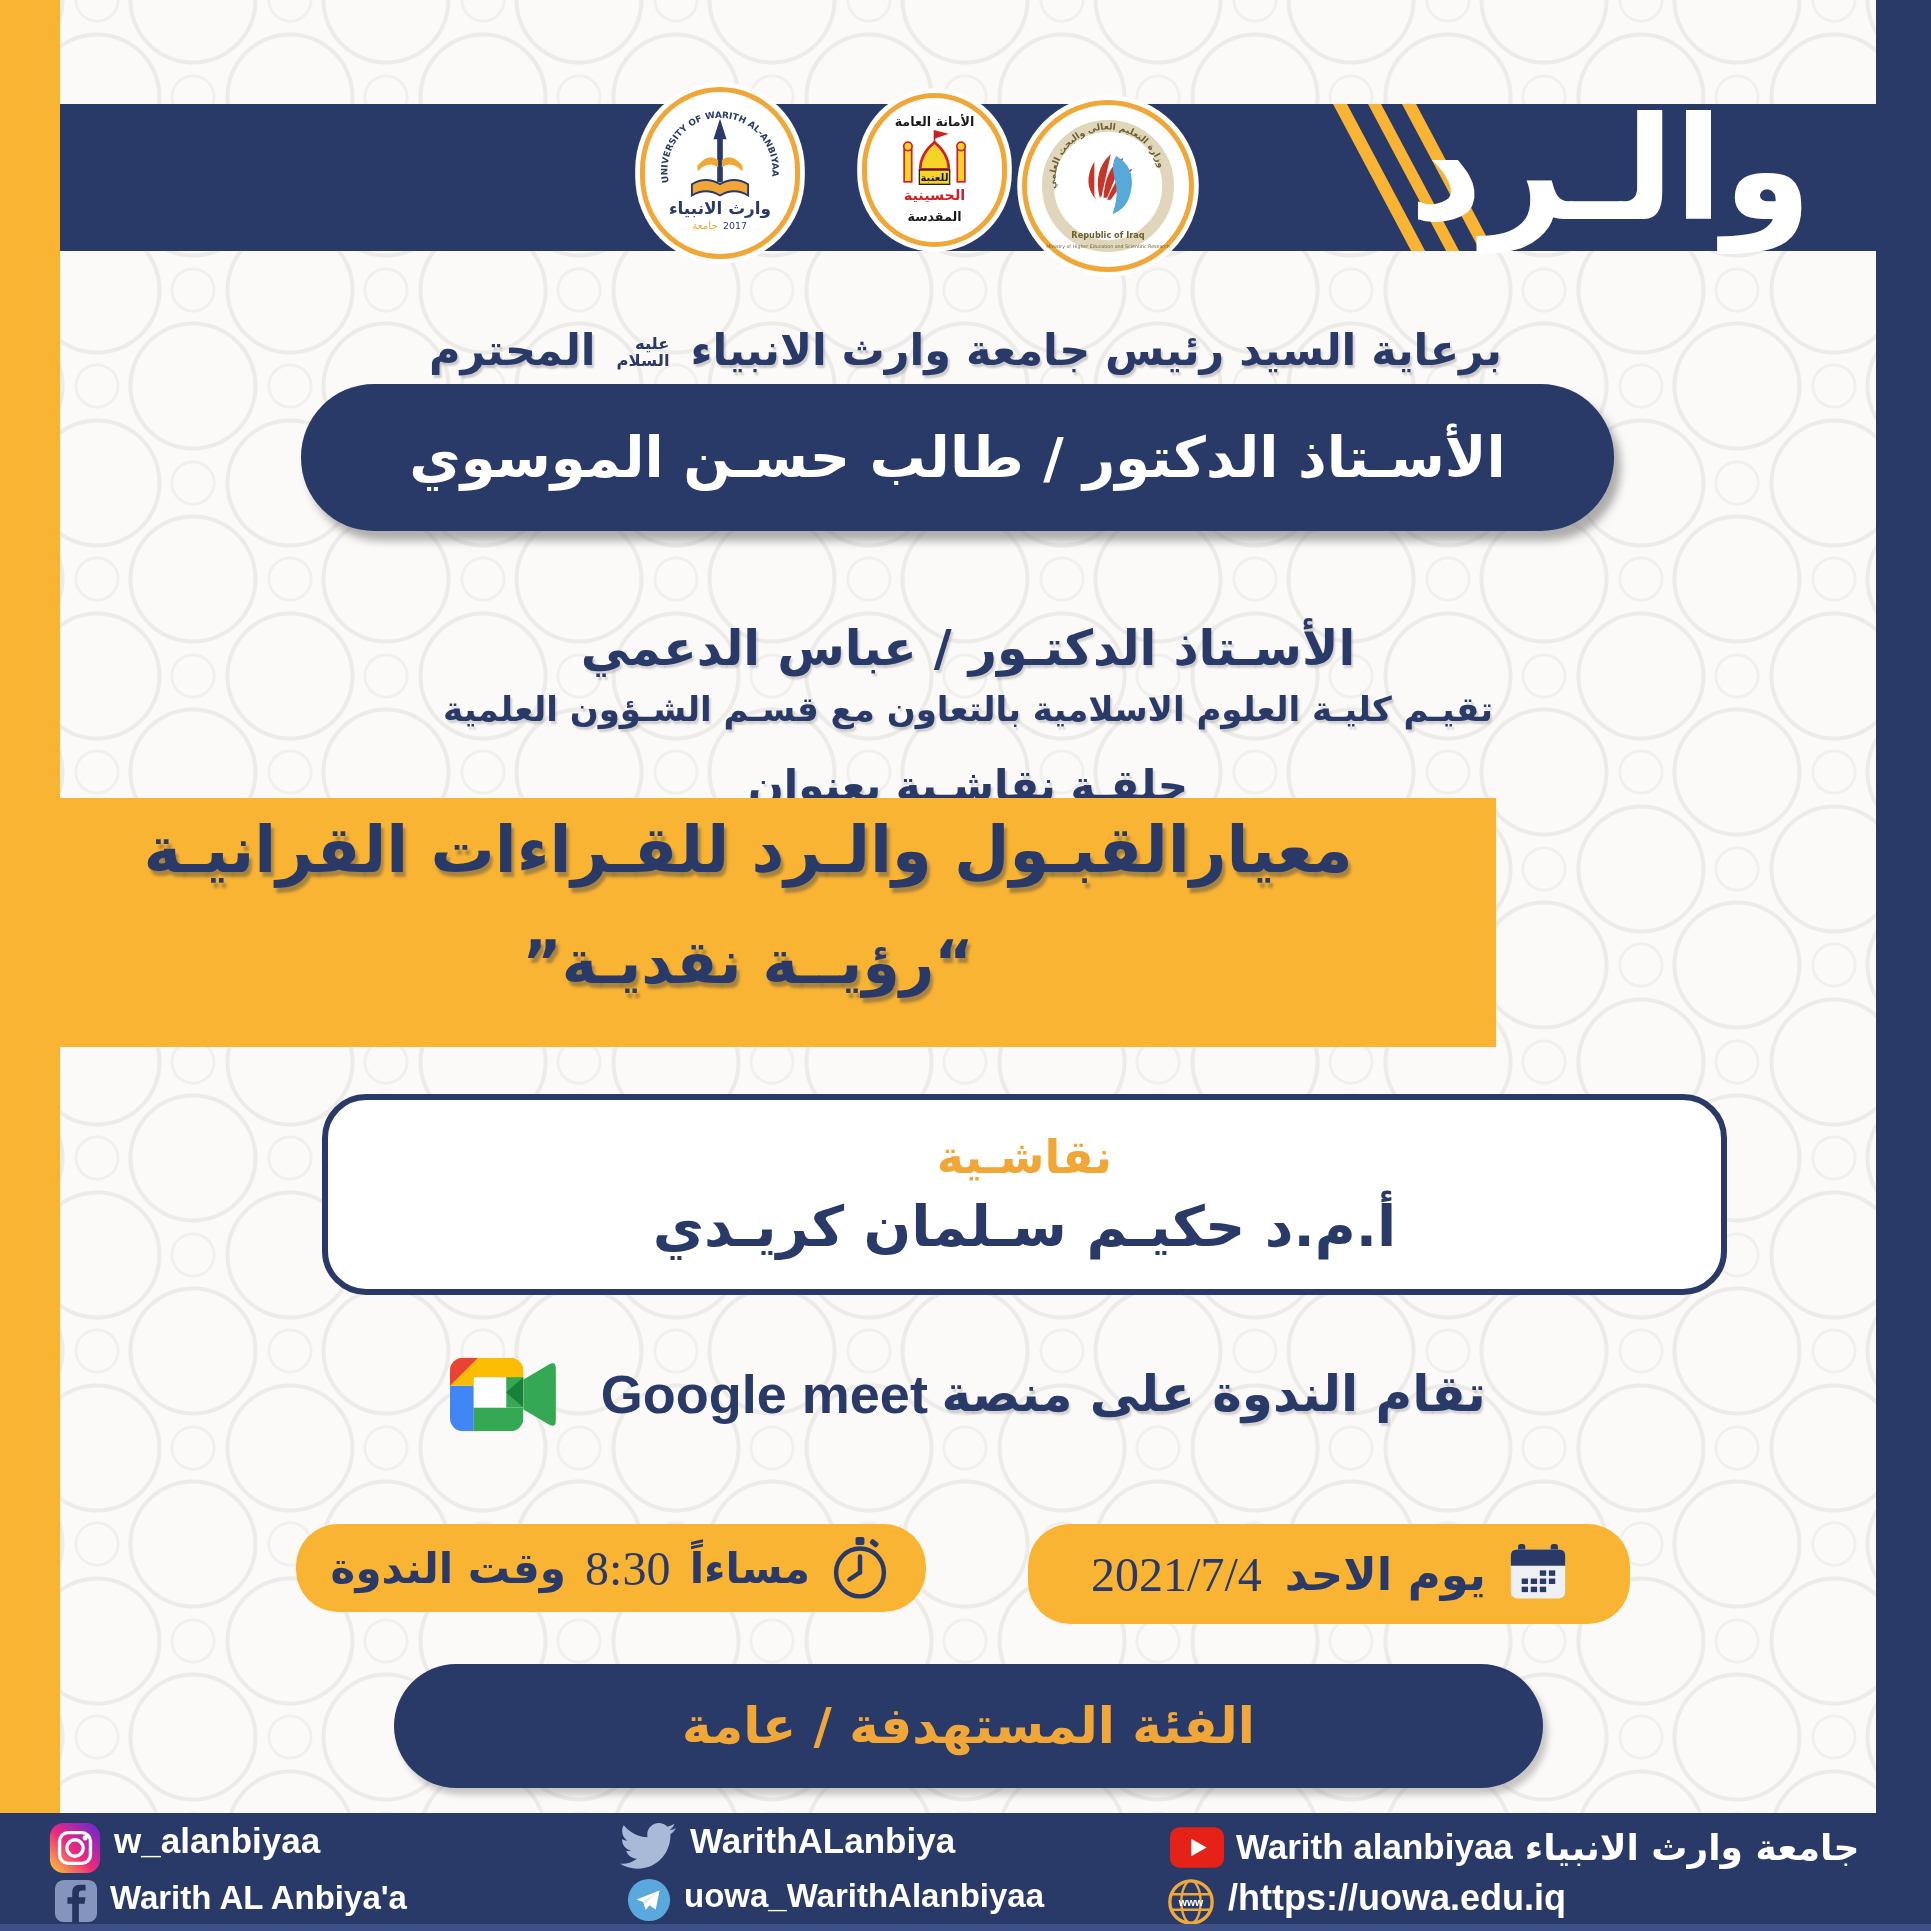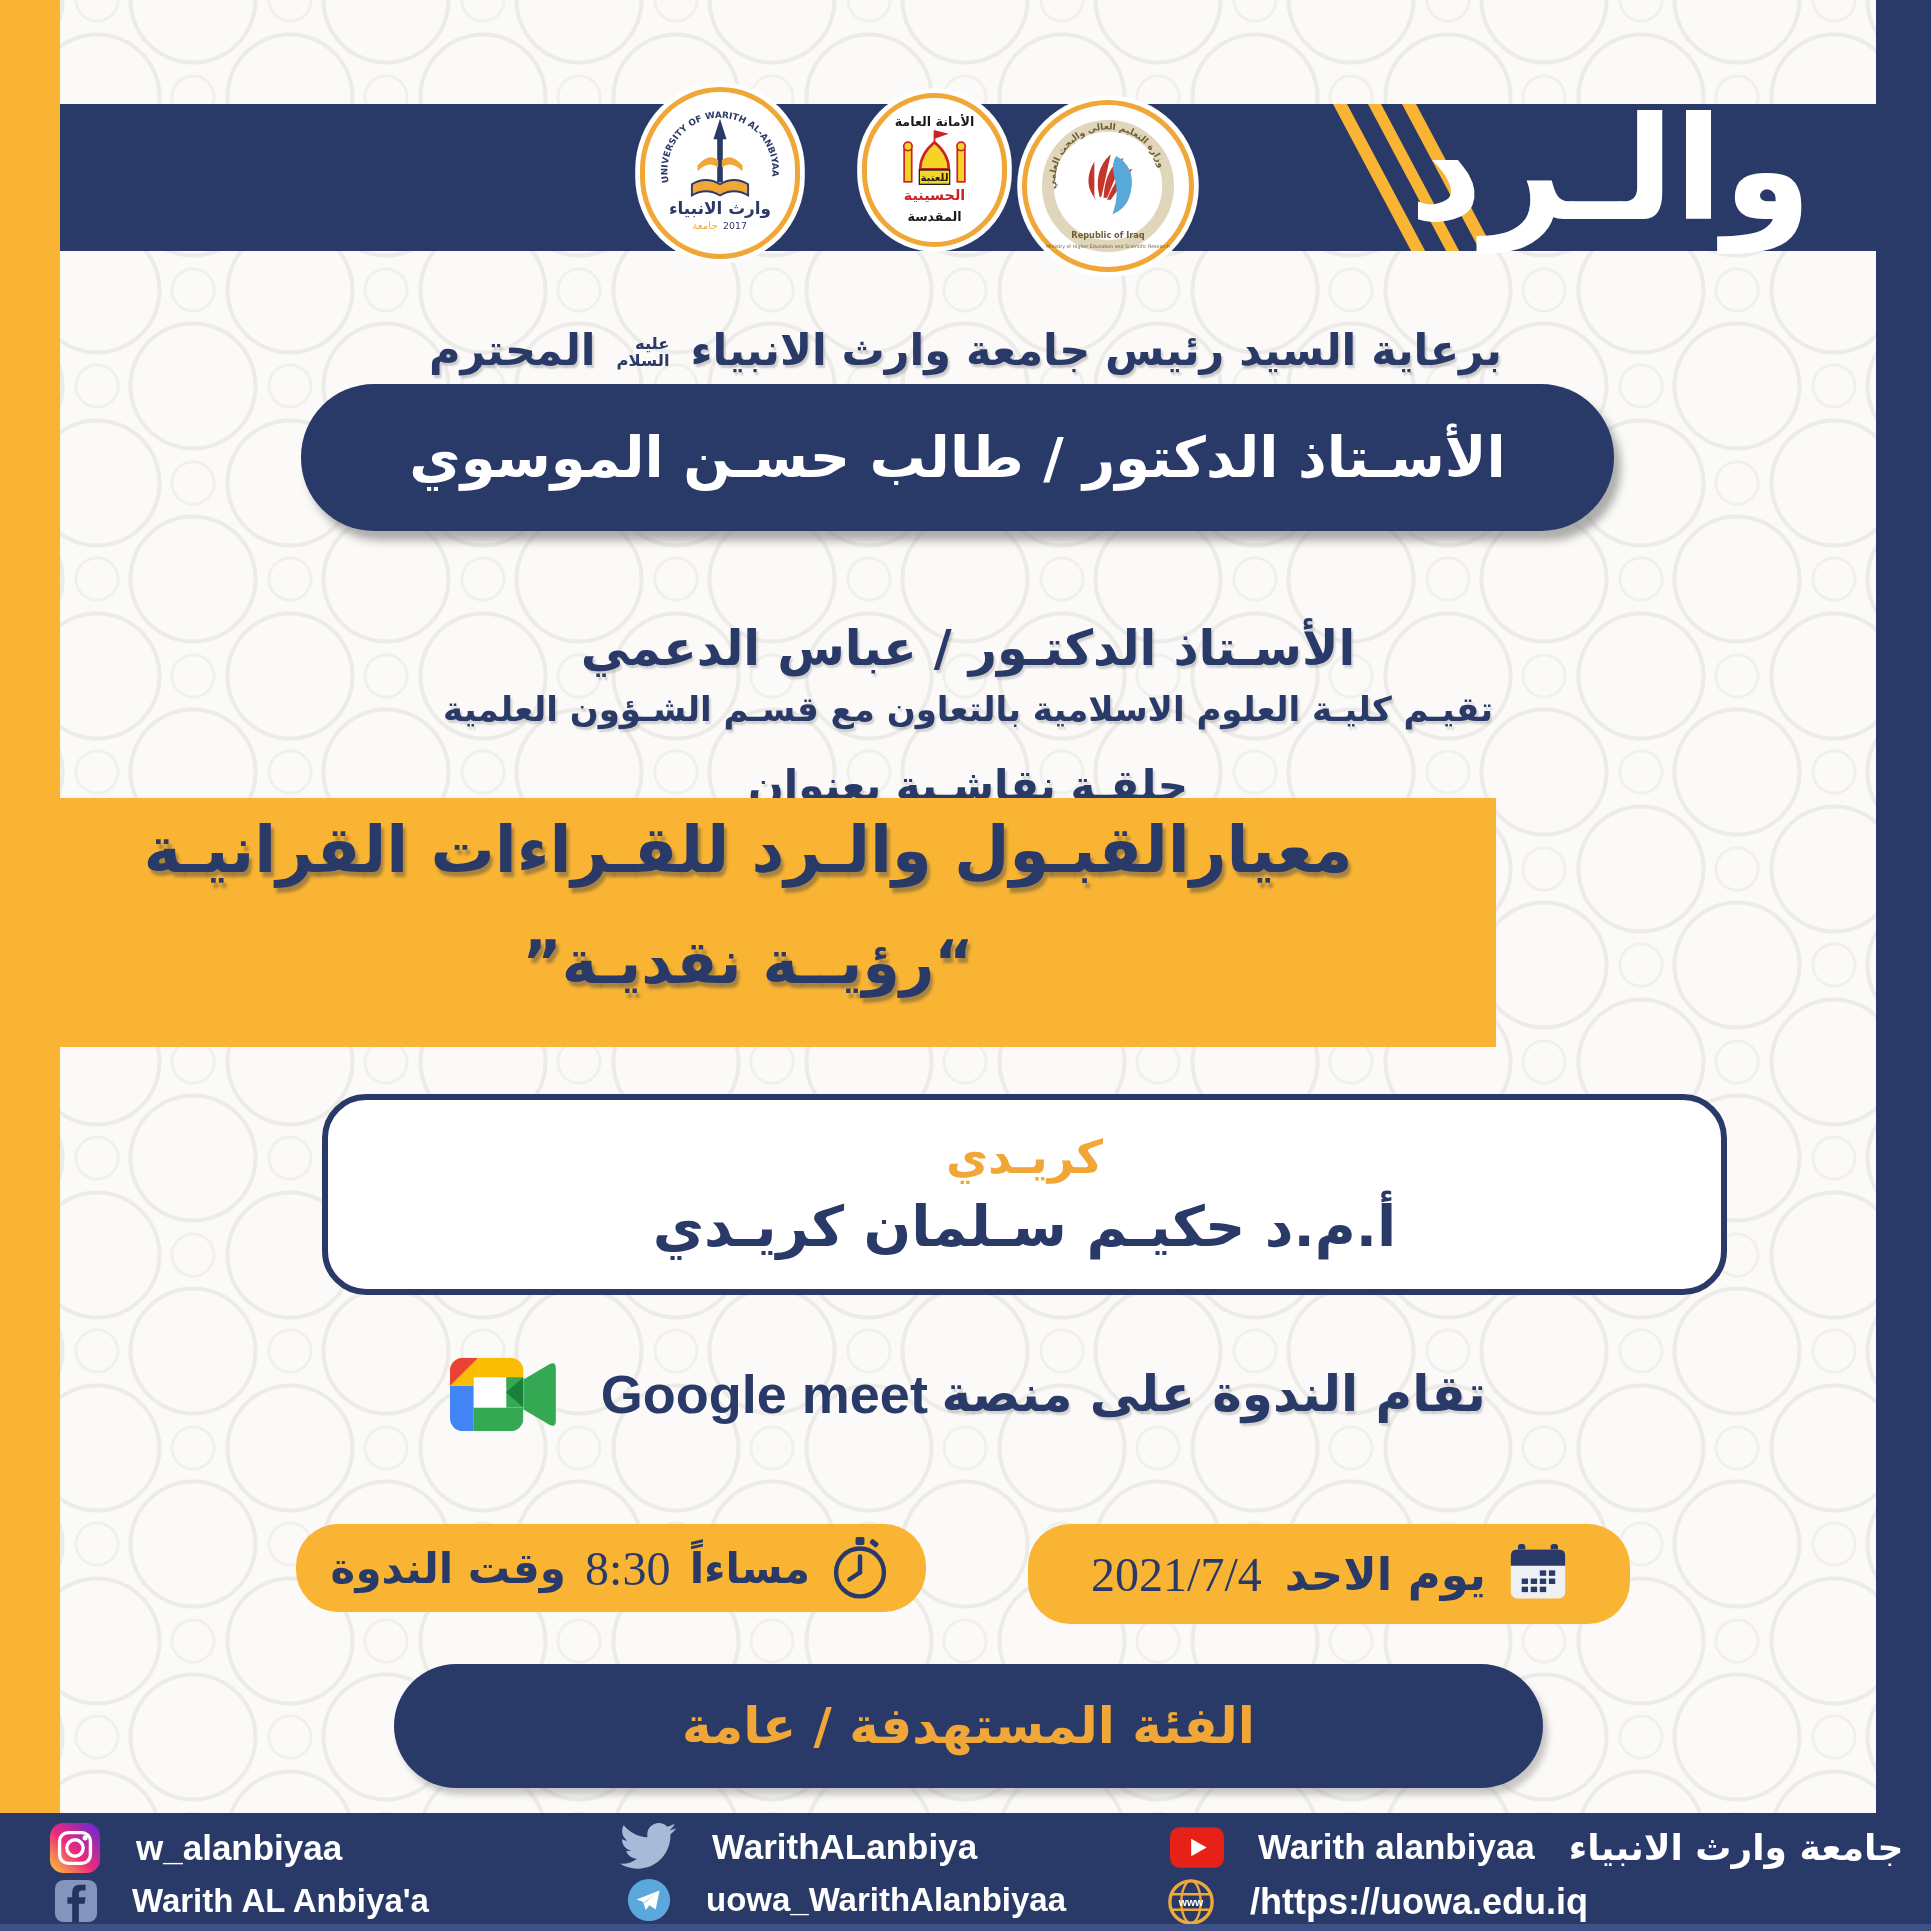--- a/index.html
+++ b/index.html
@@ -61,21 +61,21 @@
   .pill-time { left: 296px; top: 1524px; width: 630px; height: 88px; gap: 19.3px; }
   .pill-date { left: 1028px; top: 1524px; width: 602px; height: 100px; gap: 23px; }
   .pill .lbl { color: #2a3a68; font-size: 42px; font-weight: bold; direction: rtl; }
   .pill .num { color: #2a3a68; font-size: 48px; font-family: "Liberation Serif", serif; }
   .pill svg { display: block; }
 
   .audience-pill { position: absolute; left: 394px; top: 1664px; width: 1149px; height: 124px; background: #2a3a68; border-radius: 62px; display: flex; align-items: center; justify-content: center; color: #f0a737; font-size: 50px; font-weight: bold; direction: rtl; box-shadow: 4.8px 6.8px 6.8px rgba(120,120,120,0.4); }
 
   .footer { position: absolute; left: 0; top: 1813px; width: 1931px; height: 118px; background: #2a3a68; z-index: 6; }
   .footer-accent { position: absolute; left: 0; bottom: 0; width: 100%; height: 6.8px; background: #3d5186; }
-  .f-item { position: absolute; display: flex; align-items: center; gap: 34px; color: #ffffff; font-family: "Liberation Sans", sans-serif; font-weight: bold; font-size: 35px; white-space: nowrap; }
+  .f-item { position: absolute; display: flex; align-items: flex-start; gap: 12px; color: #ffffff; font-family: "Liberation Sans", sans-serif; font-weight: bold; font-size: 35px; white-space: nowrap; }
   .f-item svg { display: block; flex: none; }
   .f-ar { font-family: "DejaVu Sans", sans-serif; direction: rtl; }
 </style>
 </head>
 <body>
 
 <div class="canvas">
 
   <div class="stripe-left"></div>
   <div class="stripe-right"></div>
@@ -159,21 +159,21 @@
   <div class="sup-line sup2">الأسـتاذ الدكتـور / عباس الدعمي</div>
   <div class="sup-line sup3">تقيـم كليـة العلوم الاسلامية بالتعاون مع قسـم الشـؤون العلمية</div>
   <div class="sup-line sup4">حلقـة نقاشـية بعنوان</div>
 
   <div class="title-band">
     <div class="title-line1">معيارالقبـول والـرد للقـراءات القرانيـة</div>
     <div class="title-line2">“رؤيــة نقديـة”</div>
   </div>
 
   <div class="lecturer-box">
-    <div class="lecturer-label">كريـدي</div>
+    <div class="lecturer-label">نقاشـية</div>
     <div class="lecturer-name">أ.م.د حكيـم سـلمان كريـدي</div>
   </div>
 
   <div class="meet-row">
     <svg class="meet-logo" viewBox="0 0 100 80">
       <defs>
           <clipPath id="mc">
             <rect x="0" y="6" width="68" height="68" rx="12"></rect>
           </clipPath>
         </defs>

